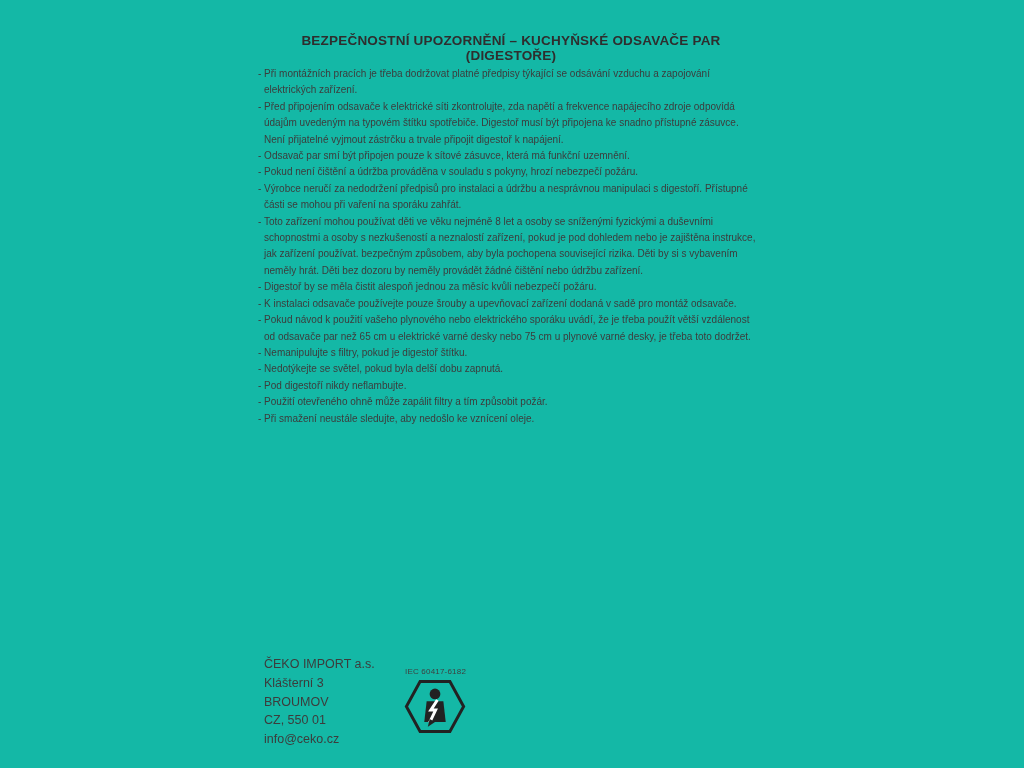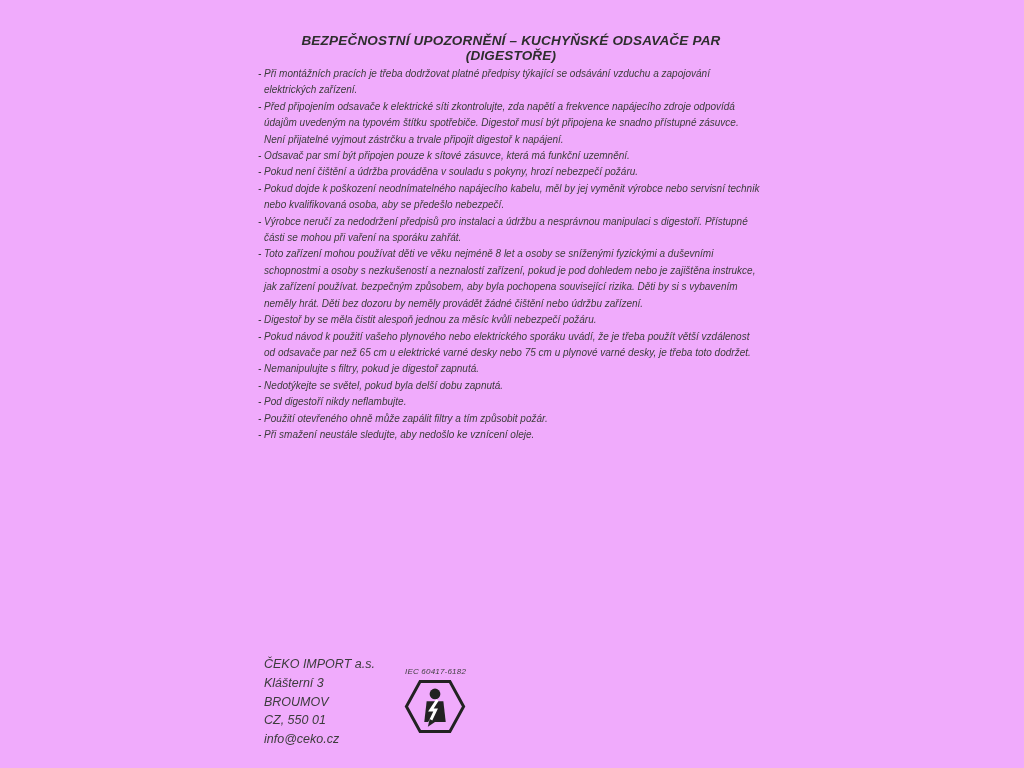--- a/index.html
+++ b/index.html
@@ -4,24 +4,23 @@
 <style>
   html, body {
     margin: 0;
     padding: 0;
     background: #ffffff;
   }
   .page {
     position: relative;
     width: 1024px;
     height: 768px;
-    background: #f0abfc;
+    background: #14b8a6;
     font-family: "Liberation Sans", sans-serif;
     overflow: hidden;
-    font-style: italic;
   }
   .title {
     position: absolute;
     top: 33px;
     left: 256px;
     width: 510px;
     margin: 0;
     text-align: center;
     font-size: 13.5px;
     font-weight: 700;
@@ -79,26 +78,26 @@
 <div class="page">
 
   <h1 class="title">BEZPEČNOSTNÍ UPOZORNĚNÍ – KUCHYŇSKÉ ODSAVAČE PAR (DIGESTOŘE)</h1>
 
   <div class="warnings">
 
   <div class="item">- Při montážních pracích je třeba dodržovat platné předpisy týkající se odsávání vzduchu a zapojování elektrických zařízení.</div>
       <div class="item">- Před připojením odsavače k elektrické síti zkontrolujte, zda napětí a frekvence napájecího zdroje odpovídá údajům uvedeným na typovém štítku spotřebiče. Digestoř musí být připojena ke snadno přístupné zásuvce. Není přijatelné vyjmout zástrčku a trvale připojit digestoř k napájení.</div>
       <div class="item">- Odsavač par smí být připojen pouze k sítové zásuvce, která má funkční uzemnění.</div>
       <div class="item">- Pokud není čištění a údržba prováděna v souladu s pokyny, hrozí nebezpečí požáru.</div>
-      <div class="item">- Pokud dojde k poškození neodnímatelného napájecího kabelu, měl by jej vyměnit výrobce nebo servisní technik nebo kvalifikovaná osoba, aby se předešlo nebezpečí.</div>
       <div class="item">- Výrobce neručí za nedodržení předpisů pro instalaci a údržbu a nesprávnou manipulaci s digestoří. Přístupné části se mohou při vaření na sporáku zahřát.</div>
       <div class="item">- Toto zařízení mohou používat děti ve věku nejméně 8 let a osoby se sníženými fyzickými a duševními schopnostmi a osoby s nezkušeností a neznalostí zařízení, pokud je pod dohledem nebo je zajištěna instrukce, jak zařízení používat. bezpečným způsobem, aby byla pochopena související rizika. Děti by si s vybavením neměly hrát. Děti bez dozoru by neměly provádět žádné čištění nebo údržbu zařízení.</div>
       <div class="item">- Digestoř by se měla čistit alespoň jednou za měsíc kvůli nebezpečí požáru.</div>
+      <div class="item">- K instalaci odsavače používejte pouze šrouby a upevňovací zařízení dodaná v sadě pro montáž odsavače.</div>
       <div class="item">- Pokud návod k použití vašeho plynového nebo elektrického sporáku uvádí, že je třeba použít větší vzdálenost od odsavače par než 65 cm u elektrické varné desky nebo 75 cm u plynové varné desky, je třeba toto dodržet.</div>
-      <div class="item">- Nemanipulujte s filtry, pokud je digestoř zapnutá.</div>
+      <div class="item">- Nemanipulujte s filtry, pokud je digestoř štítku.</div>
       <div class="item">- Nedotýkejte se světel, pokud byla delší dobu zapnutá.</div>
       <div class="item">- Pod digestoří nikdy neflambujte.</div>
       <div class="item">- Použití otevřeného ohně může zapálit filtry a tím způsobit požár.</div>
       <div class="item">- Při smažení neustále sledujte, aby nedošlo ke vznícení oleje.</div>
     </div>
 
   <div class="footer">
 
     <div class="company">
 

